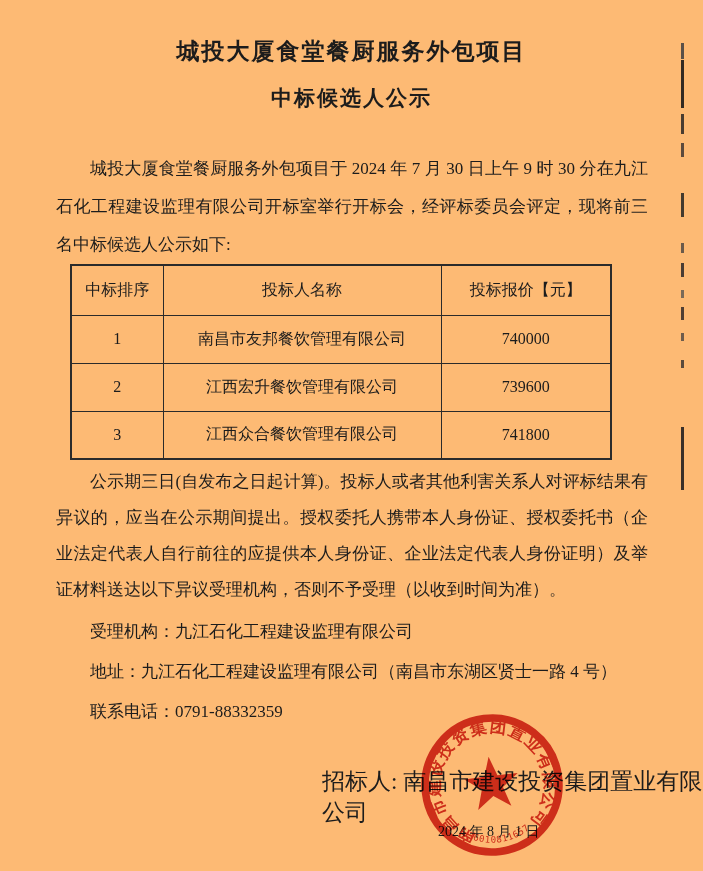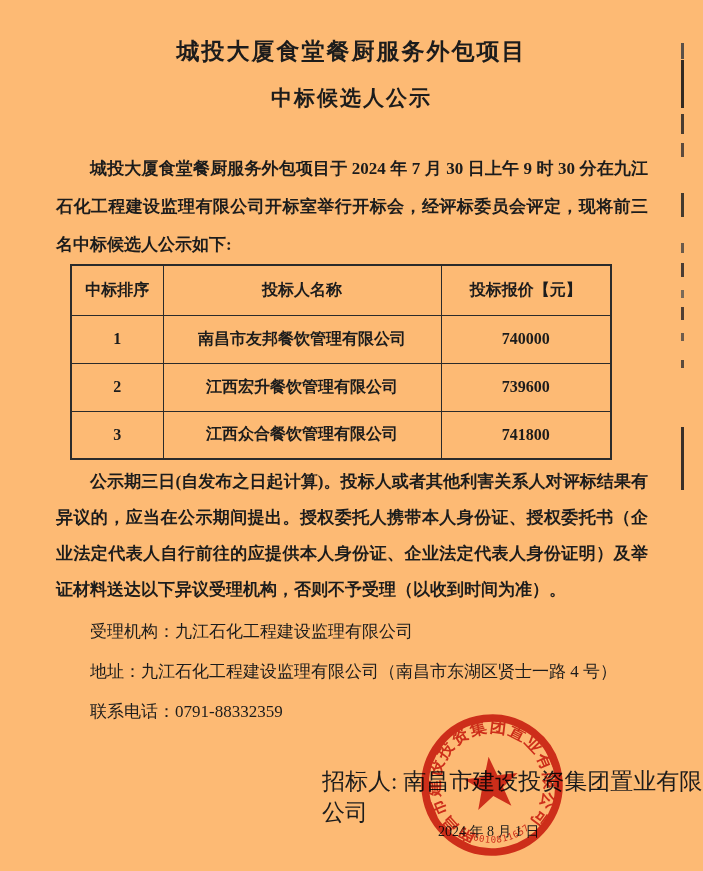--- a/index.html
+++ b/index.html
@@ -9,28 +9,28 @@
     font-family:"Liberation Serif","DejaVu Serif",serif;
     color:#1c1c1c;
   }
   .title1 { position:absolute; top:36px; left:0; right:0; text-align:center;
     font-size:23px; font-weight:bold; letter-spacing:2px; }
   .title2 { position:absolute; top:84px; left:0; right:0; text-align:center;
     font-size:21px; font-weight:bold; letter-spacing:2px; }
   .docnum { position:absolute; top:124px; left:0; right:0; text-align:center;
     font-size:15px; font-weight:bold; letter-spacing:.5px; }
   .para { position:absolute; left:56px; width:592px; font-size:17px;
-    text-align:justify; text-indent:2em;font-weight:bold; }
+    text-align:justify; text-indent:2em; }
   .para-intro  { top:150px; line-height:38px; }
   .para-notice { top:464px; line-height:36px; }
   table.bids { position:absolute; top:264px; left:70px; width:540px;
     border-collapse:collapse; table-layout:fixed; font-size:16px; }
   table.bids th, table.bids td {
     border:1.5px solid #2b2b2b; text-align:center; vertical-align:middle;
-    font-weight:bold; padding:12px; }
+    font-weight:normal; padding:12px; }
   table.bids { border:2px solid #2b2b2b; }
   table.bids thead tr { height:50px; }
   table.bids tbody tr { height:48px; }
   col.c1 { width:92px; } col.c2 { width:278px; } col.c3 { width:170px; }
   .contacts { position:absolute; left:56px; top:612px; width:600px;
     font-size:17px; line-height:40px; }
   .contacts div { text-indent:2em; }
   .bidder-line { position:absolute; left:322px; top:766px; font-size:23px; }
   .date-line   { position:absolute; left:438px; top:823px; font-size:14px; }
   .stamp { position:absolute; left:418px; top:711px; width:148px; height:148px;

